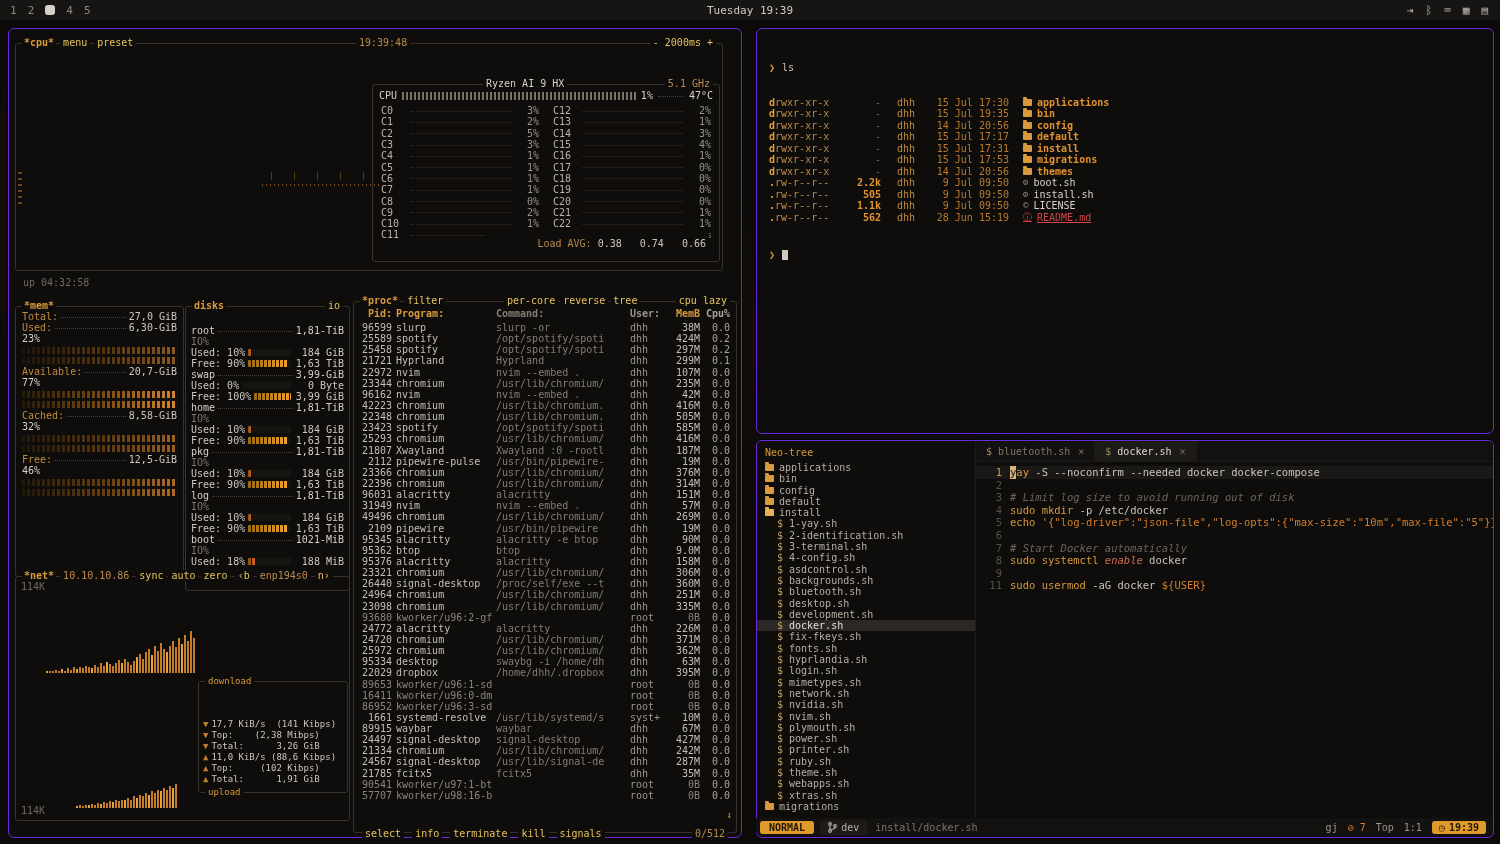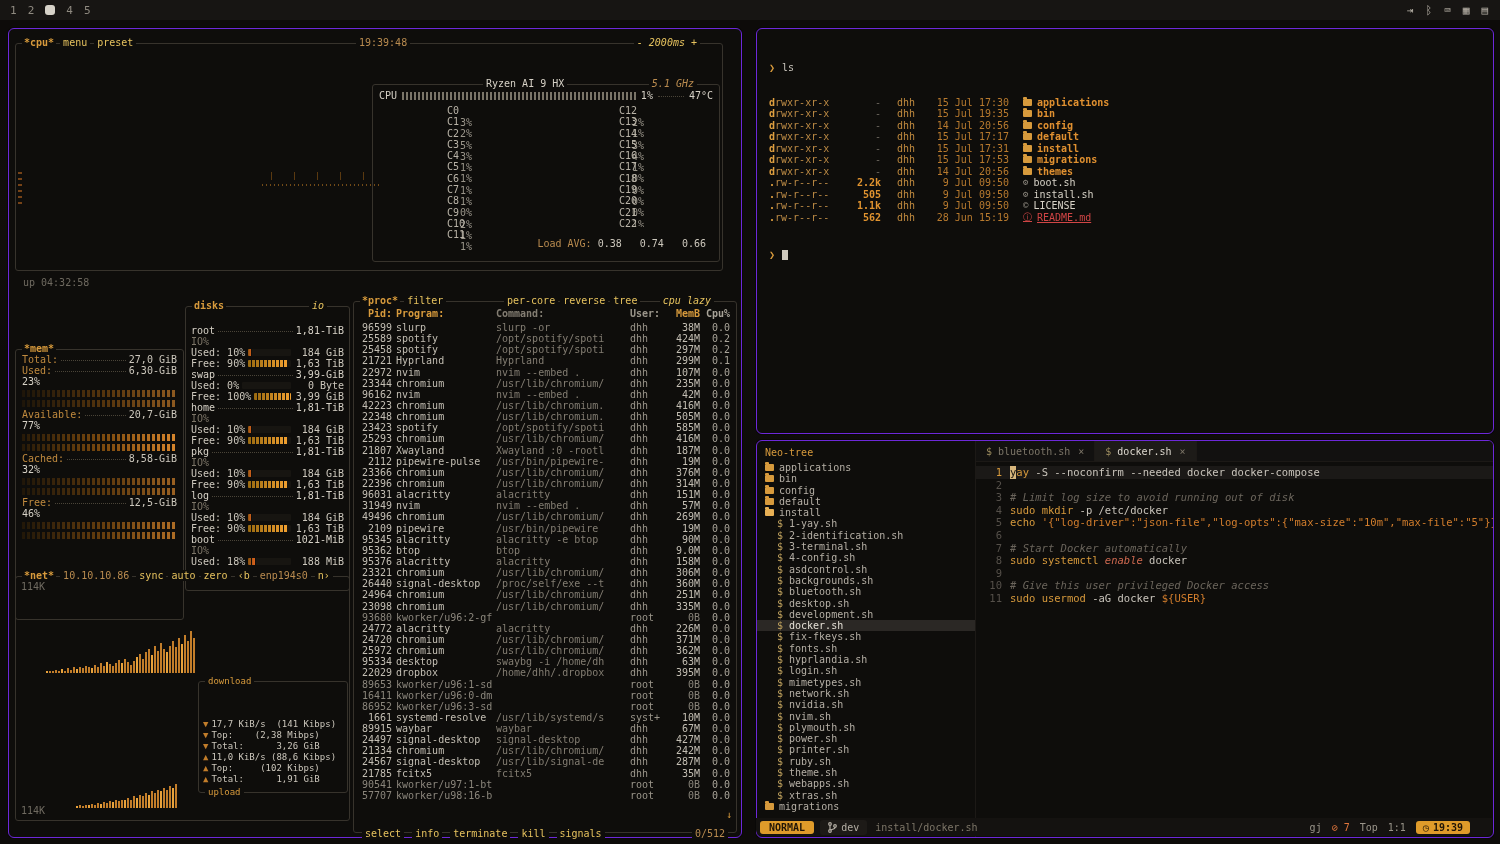--- a/index.html
+++ b/index.html
@@ -22,46 +22,46 @@
   #tray{margin-left:auto;display:flex;gap:12px;padding-right:12px;color:#b5afa5;font-size:11px;z-index:2;}
   
   .win{position:absolute;background:#0e0d0b;border:1px solid #6d28d9;border-radius:6px;box-shadow:0 0 0 1px #090807;}
   
   #btop{left:8px;top:28px;width:732px;height:808px;font-size:10px;line-height:11px;}
   .box{position:absolute;border:1px solid #37332c;border-radius:3px;}
   .btitle-row{position:absolute;top:-7px;left:6px;display:flex;gap:4px;align-items:center;}
   .btitle{background:#0e0d0b;padding:0 2px;color:#d79a3c;font-weight:bold;}
   .chip{background:#0e0d0b;padding:0 3px;color:#b98b4f;}
   .chip.hot{color:#e6c25e;}
-  .edge-right{position:absolute;top:-7px;right:22px;display:flex;gap:4px;font-style:italic;}
+  .edge-right{position:absolute;top:-7px;right:6px;display:flex;gap:4px;}
   .edge-bottom-left{position:absolute;bottom:-7px;left:8px;display:flex;gap:8px;}
   .edge-bottom-right{position:absolute;bottom:-7px;right:8px;}
   #cpu-box{left:6px;top:14px;width:706px;height:226px;}
   #cpu-time-chip{position:absolute;top:-7px;left:340px;}
   #ryzen-box{left:356px;top:40px;width:346px;height:176px;}
   #cpu-total-row{display:flex;align-items:center;gap:5px;padding:5px 6px 2px 6px;color:#d6d1c6;}
   .hmeter{flex:1;height:8px;background:repeating-linear-gradient(90deg,#8d8779 0 2px,transparent 2px 4px);opacity:.85;}
   .dashfill{width:26px;border-bottom:1px dotted #4a4438;height:1px;align-self:center;}
   #cores{display:grid;grid-template-columns:1fr 1fr;column-gap:14px;padding:2px 8px;}
-  .core-row{display:flex;align-items:center;height:11.3px;flex-direction:column;}
+  .core-row{display:flex;align-items:center;height:11.3px;}
   .core-name{width:26px;color:#b9b3a7;}
   .core-graph{flex:1;border-bottom:1px dotted #332d25;height:1px;margin:0 4px;align-self:center;}
   .core-pct{width:24px;text-align:right;color:#9a958a;}
   #loadavg{position:absolute;bottom:1px;right:10px;color:#ccc7bc;background:#0e0d0b;padding:0 3px;white-space:pre;}
   #loadavg .lbl{color:#b98b4f;margin-right:6px;}
   #uptime{position:absolute;left:14px;top:248px;color:#6f6a60;}
   .squiggle{position:absolute;left:246px;top:120px;width:118px;height:22px;
     background:
       repeating-linear-gradient(90deg,#8a5a1a 0 1px,transparent 1px 4px) 0 100%/100% 2px no-repeat,
       repeating-linear-gradient(90deg,transparent 0 9px,#6e4412 9px 10px, transparent 10px 23px) 0 60%/100% 8px no-repeat;
     opacity:.8;}
   .ticks-left{position:absolute;left:2px;top:126px;width:4px;height:34px;
     background:repeating-linear-gradient(0deg,#a35a1c 0 2px,transparent 2px 6px);opacity:.7;}
   
-  #mem-box{left:6px;top:277px;width:167px;height:265px;padding-top:4px;margin-top:43px;}
+  #mem-box{left:6px;top:277px;width:167px;height:265px;padding-top:4px;}
   .mrow{display:flex;align-items:center;padding:0 6px;height:11px;color:#ccc7bc;white-space:pre;}
   .mrow .lbl{color:#c08a3e;}
   .mrow .fill{flex:1;border-bottom:1px dotted #4a4438;height:1px;margin:0 3px;align-self:center;}
   .mpct{padding:0 6px;height:11px;color:#d6d1c6;}
   .mgraph{height:19px;margin:1px 6px 2px 6px;
     background:
       repeating-linear-gradient(0deg,transparent 0 7px,#0e0d0b 7px 10px),
       repeating-linear-gradient(90deg,transparent 0 3px,#0e0d0b 3px 5px),
       linear-gradient(90deg,#2a1c08,#8a5210 55%,#e89030);}
   
@@ -154,36 +154,37 @@
   .seg-kw{color:#cf6950;font-style:italic;}
   .seg-str{color:#d27d2c;}
   .seg-var{color:#d27d2c;}
   .seg-comment{color:#6b655c;font-style:italic;}
   .seg-cursor{background:#d7b67c;color:#14110d;}
   #statusline{position:absolute;left:756px;top:818px;width:736px;height:18px;background:#141210;
     display:flex;align-items:center;font-size:10px;border-radius:0 0 6px 6px;overflow:hidden;}
   #mode-badge{background:#df9b2a;color:#201507;font-weight:bold;padding:1px 9px;border-radius:3px;margin:0 6px 0 4px;}
   #branch-seg{display:flex;align-items:center;gap:4px;color:#b5afa5;background:#1d1a17;padding:2px 8px;border-radius:3px;}
   #file-seg{color:#7d7668;margin-left:8px;}
-  #sl-right{margin-left:auto;display:flex;align-items:center;gap:10px;padding-right:22px;}
+  #sl-right{margin-left:auto;display:flex;align-items:center;gap:10px;padding-right:6px;}
   .sl-plain{color:#9a958a;}
   .sl-warn{color:#e0763c;}
   .sl-badge{background:#df9b2a;color:#201507;font-weight:bold;padding:1px 7px;border-radius:3px;display:flex;gap:4px;align-items:center;}
 </style>
 </head>
 <body>
 
 <div id="topbar">
   <div id="ws">
       <span class="ws">1</span>
       <span class="ws">2</span>
       <span class="ws active"></span>
       <span class="ws">4</span>
       <span class="ws">5</span>
     </div>
+  <div id="clock">Tuesday 19:39</div>
   <div id="tray">
       <span class="tri">⇥</span>
       <span class="tri">ᛒ</span>
       <span class="tri">⌨</span>
       <span class="tri">▦</span>
       <span class="tri">▤</span>
     </div>
 </div>
 
 <div id="btop" class="win">
@@ -652,21 +653,20 @@
     <div id="buffer">
         <div class="bline cur"><span class="gut">1</span><span class="seg-cursor">y</span><span class="seg-cmd">ay</span><span class="seg-plain"> -S --noconfirm --needed docker docker-compose</span></div>
         <div class="bline"><span class="gut">2</span></div>
         <div class="bline"><span class="gut">3</span><span class="seg-comment"># Limit log size to avoid running out of disk</span></div>
         <div class="bline"><span class="gut">4</span><span class="seg-cmd">sudo</span><span class="seg-plain"> </span><span class="seg-cmd">mkdir</span><span class="seg-plain"> -p /etc/docker</span></div>
         <div class="bline"><span class="gut">5</span><span class="seg-cmd">echo</span><span class="seg-plain"> </span><span class="seg-str">'{"log-driver":"json-file","log-opts":{"max-size":"10m","max-file":"5"}}'</span></div>
         <div class="bline"><span class="gut">6</span></div>
         <div class="bline"><span class="gut">7</span><span class="seg-comment"># Start Docker automatically</span></div>
         <div class="bline"><span class="gut">8</span><span class="seg-cmd">sudo</span><span class="seg-plain"> </span><span class="seg-cmd">systemctl</span><span class="seg-plain"> </span><span class="seg-kw">enable</span><span class="seg-plain"> docker</span></div>
         <div class="bline"><span class="gut">9</span></div>
-        <div class="bline"><span class="gut">10</span><span class="seg-comment"># Give this user privileged Docker access</span></div>
         <div class="bline"><span class="gut">11</span><span class="seg-cmd">sudo</span><span class="seg-plain"> </span><span class="seg-cmd">usermod</span><span class="seg-plain"> -aG docker </span><span class="seg-var">${USER}</span></div>
       </div>
   </div>
 </div>
 <div id="statusline">
   <span id="mode-badge">NORMAL</span>
   <span id="branch-seg">
     <svg width="9" height="11" viewBox="0 0 9 11">
         <g fill="none" stroke="#b5afa5" stroke-width="1.2">
           <circle cx="2" cy="2" r="1.3"></circle>

